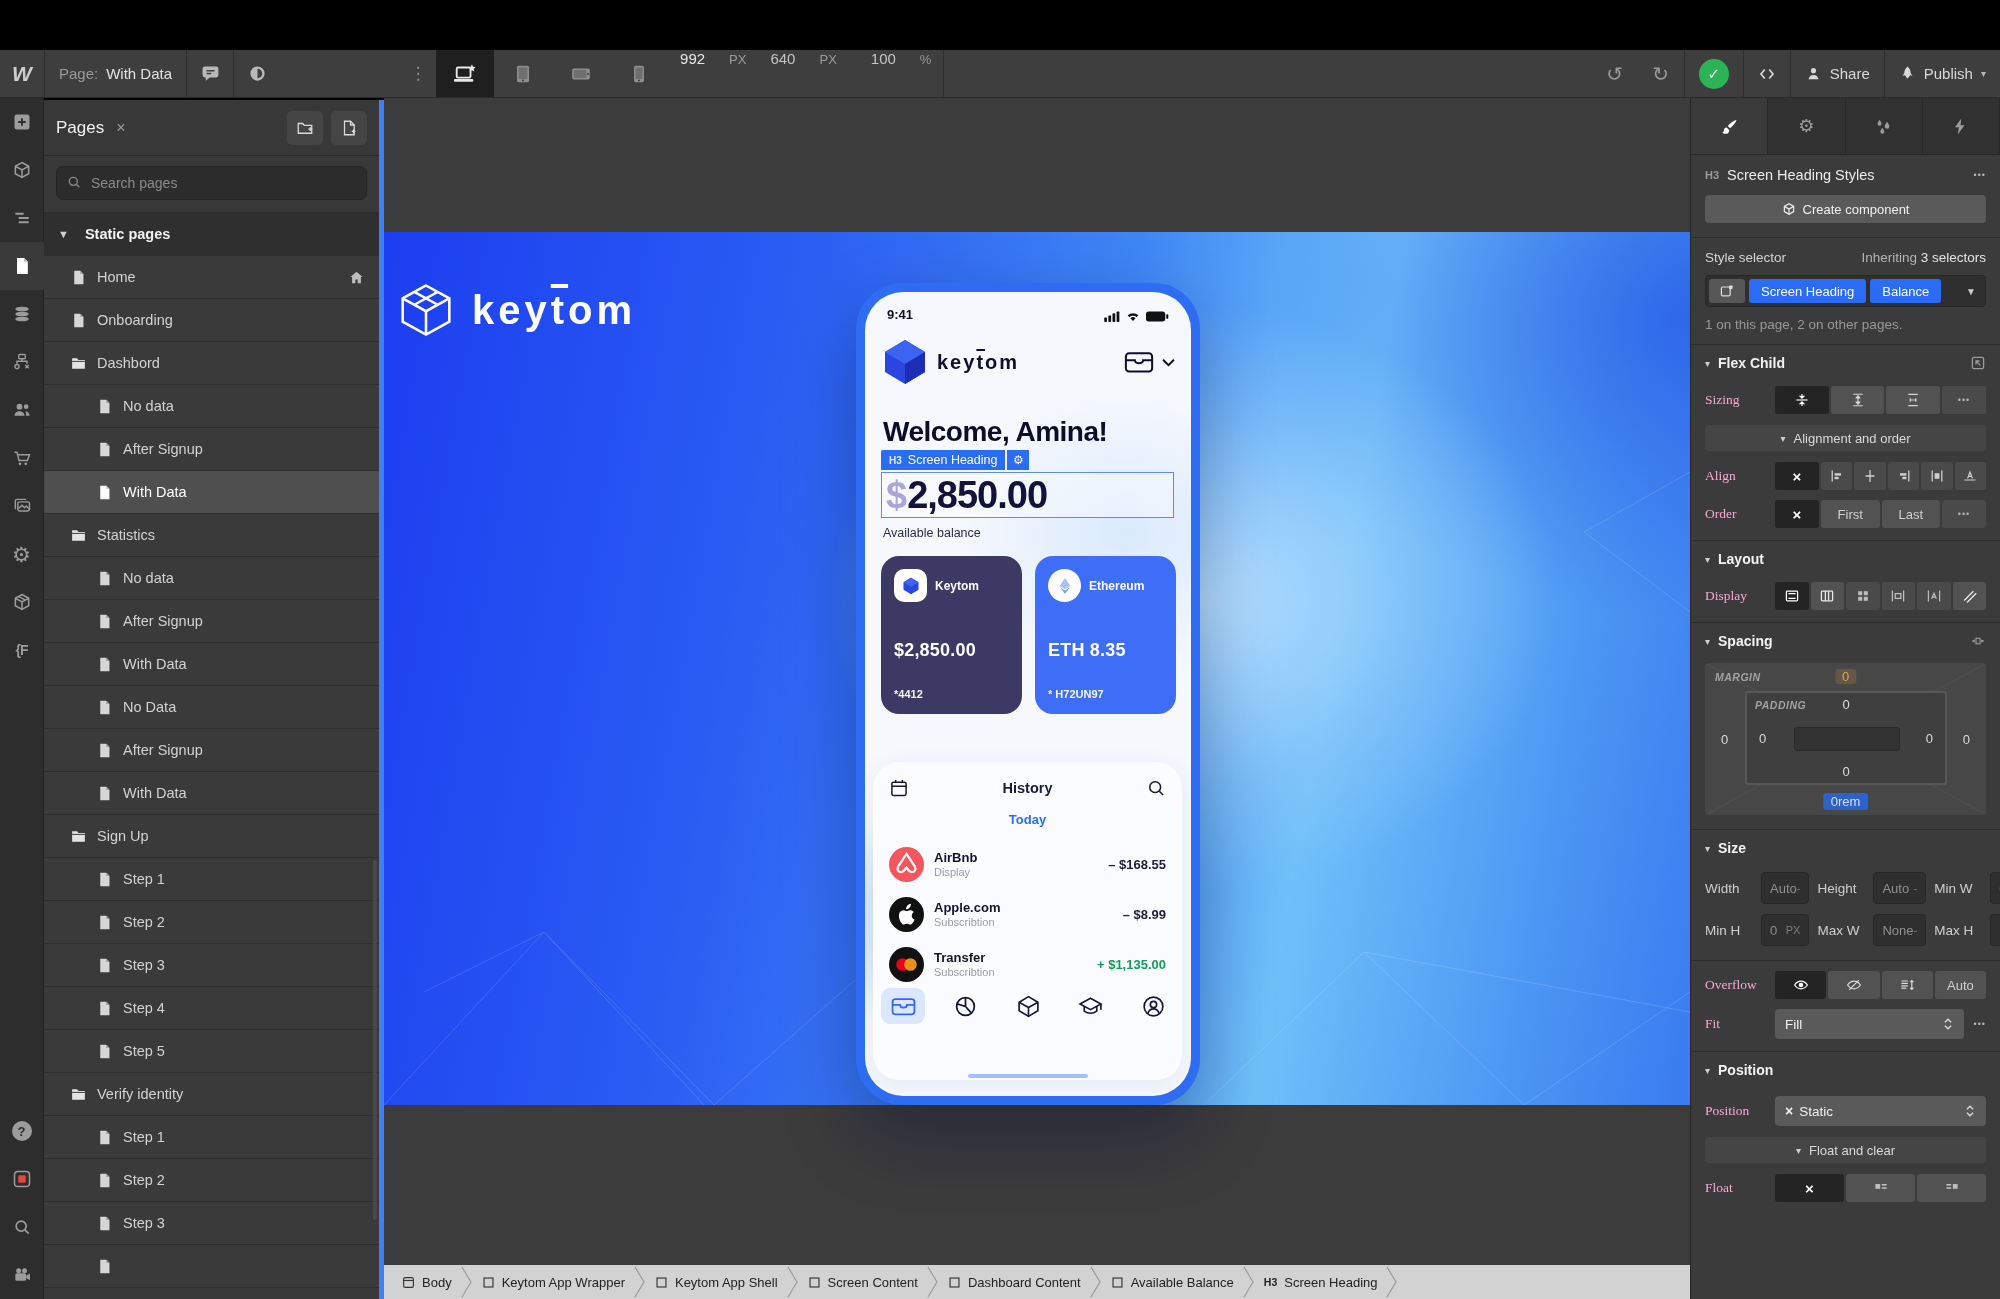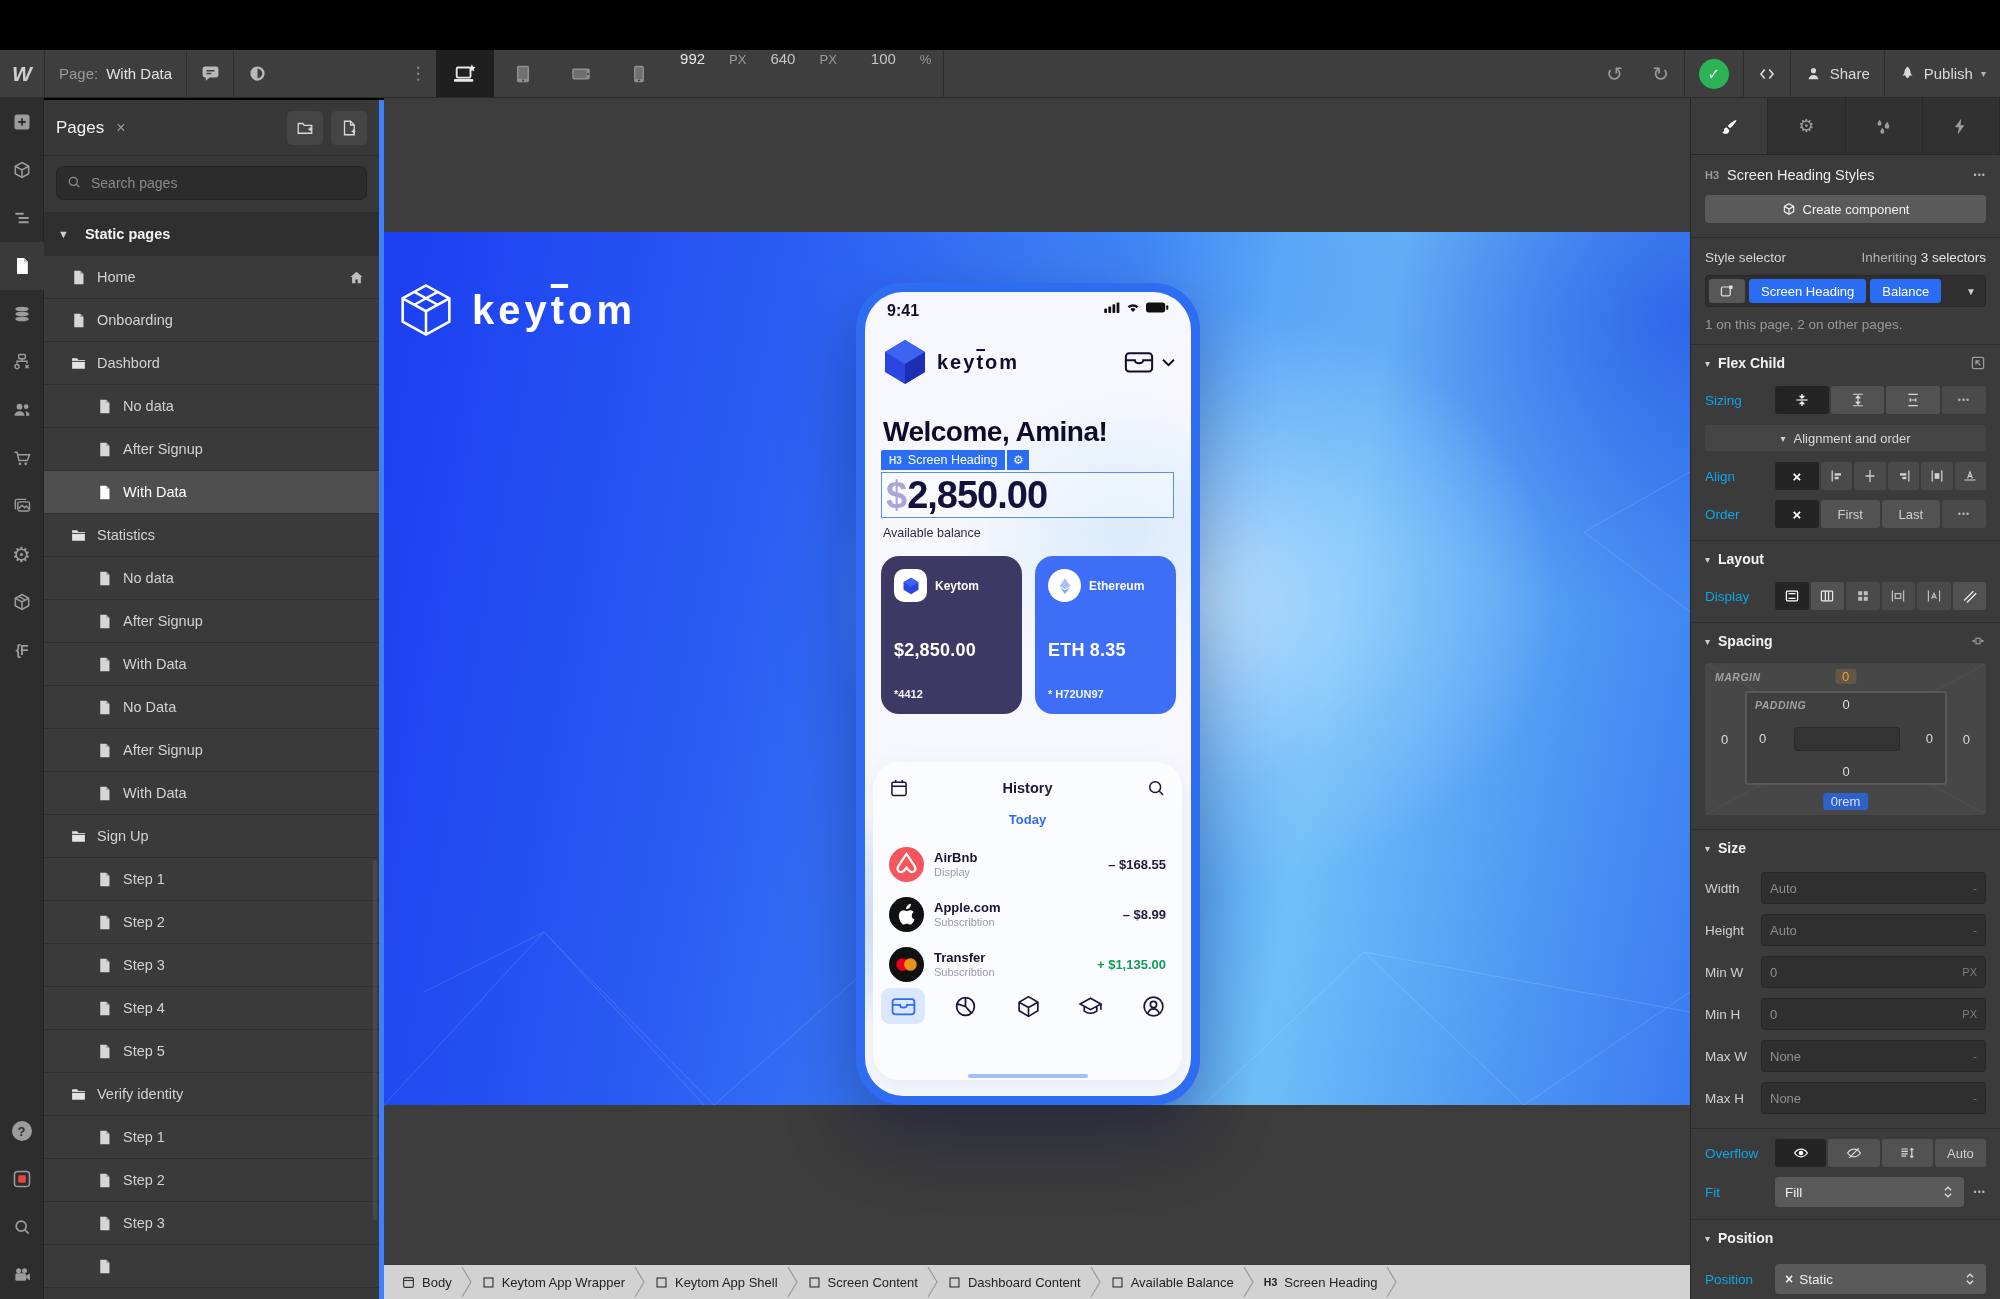--- a/index.html
+++ b/index.html
@@ -82,22 +82,22 @@
   .tbar{text-decoration:overline;}
 
   
   #phone{position:absolute;left:472px;top:51px;width:344px;height:822px;background:#2e6cf2;
     border-radius:46px;box-shadow:0 30px 70px rgba(0,10,60,.35);padding:9px;box-sizing:border-box;}
   #screen{position:relative;width:100%;height:100%;border-radius:38px;overflow:hidden;
     background:
       radial-gradient(200px 160px at 18% 78%, rgba(110,170,245,.38), rgba(110,170,245,0) 70%),
       radial-gradient(240px 200px at 80% 30%, rgba(205,228,252,.7), rgba(205,228,252,0) 70%),
       #f6f8fd;}
-  #statusbar{position:absolute;left:0;top:10px;width:100%;height:20px;display:flex;align-items:flex-start;
-    padding:0 22px;box-sizing:border-box;color:#101028;font-size:16px;font-weight:bold;}
+  #statusbar{position:absolute;left:0;top:10px;width:100%;height:20px;display:flex;align-items:flex-end;
+    padding:0 22px;box-sizing:border-box;color:#101028;font-size:13px;font-weight:bold;}
   #status-icons{margin-left:auto;display:flex;gap:4px;align-items:center;}
   #phone-header{position:absolute;left:16px;right:16px;top:40px;height:60px;display:flex;align-items:center;}
   #phone-gem{width:48px;height:48px;}
   #phone-word{font-size:20px;font-weight:800;color:#0f0f2f;letter-spacing:2px;margin-left:8px;}
   #phone-header-right{margin-left:auto;display:flex;align-items:center;gap:8px;}
   #welcome{position:absolute;left:18px;top:124px;font-size:28px;font-weight:800;color:#0d0d2b;letter-spacing:-.5px;}
   #wf-badge{position:absolute;left:16px;top:158px;display:flex;z-index:3;}
   #wf-badge .tagpart{background:#2a6df4;color:#fff;display:flex;align-items:center;gap:6px;
     padding:3px 8px;font-size:12.5px;border-radius:2px 0 0 0;}
   #wf-badge .tagname{font-size:10px;font-weight:bold;opacity:.85;}
@@ -165,21 +165,21 @@
   #selector-thumb{width:36px;height:100%;background:#575757;border-radius:3px;display:flex;align-items:center;justify-content:center;}
   .sel-pill{background:#2a6df4;color:#fff;font-size:13px;height:100%;display:flex;align-items:center;
     padding:0 12px;border-radius:3px;}
   #selector-caret{margin-left:auto;color:#cfcfcf;font-size:10px;padding-right:6px;}
   #usage-note{padding:8px 14px 12px;color:#989898;}
   .rp-section-head{display:flex;align-items:center;gap:8px;padding:10px 14px;color:#f2f2f2;font-weight:bold;font-size:14px;
     border-top:1px solid #2d2d2d;}
   .rp-section-head .caret{color:#cfcfcf;font-size:10px;font-weight:normal;}
   .rp-section-head .right-ico{margin-left:auto;color:#9c9c9c;}
   .rp-row{display:flex;align-items:center;padding:5px 14px;}
-  .rp-label{width:70px;flex:0 0 auto;color:#0ea5e9;}
+  .rp-label{width:70px;flex:0 0 auto;color:#f9a8d4;font-family:Liberation Serif, serif;}
   .seg-group{display:flex;gap:2px;flex:1;}
   .seg{height:28px;background:#4a4a4a;border-radius:3px;display:flex;align-items:center;justify-content:center;
     color:#cfcfcf;flex:1;font-size:13px;}
   .seg.active{background:#242424;color:#fff;}
   .seg.lit{background:#525252;}
   .seg svg{width:16px;height:16px;}
   .seg .x{font-size:15px;font-weight:bold;}
   .collapse-bar{margin:6px 14px;height:26px;background:#454545;border-radius:4px;display:flex;align-items:center;
     justify-content:center;gap:8px;color:#d9d9d9;font-size:13px;}
   .collapse-bar .caret{font-size:10px;color:#cfcfcf;}
@@ -190,21 +190,21 @@
   .sp-label{position:absolute;font-size:10.5px;font-style:italic;font-weight:bold;color:#a2a2a2;letter-spacing:.5px;}
   .sp-val{position:absolute;font-size:13px;color:#dcdcdc;}
   .sp-chip-orange{background:rgba(232,163,61,.18);color:#e8a33d;border-radius:3px;padding:0 7px;}
   .sp-chip-blue{background:#2f62c8;color:#cfe0ff;border-radius:3px;padding:1px 8px;}
   #padding-box{position:absolute;left:40px;top:28px;width:202px;height:94px;background:#3f3f3f;
     border:2px solid #585858;border-radius:3px;box-sizing:border-box;}
   #center-slot{position:absolute;left:50%;top:50%;width:104px;height:22px;margin:-11px 0 0 -52px;
     background:#333;border:1px solid #2a2a2a;border-radius:3px;}
 
   
-  #size-grid{display:grid;grid-template-columns:1fr;gap:10px 8px;padding:6px 14px;}
+  #size-grid{display:grid;grid-template-columns:1fr 1fr 1fr;gap:10px 8px;padding:6px 14px;}
   .size-field{display:flex;align-items:center;gap:8px;}
   .size-field .fl{width:48px;color:#cfcfcf;flex:0 0 auto;}
   .size-input{flex:1;height:30px;background:#2f2f2f;border:1px solid #272727;border-radius:4px;
     display:flex;align-items:center;padding:0 8px;color:#8f8f8f;font-size:13px;}
   .size-unit{margin-left:auto;color:#7d7d7d;font-size:11px;}
   .fit-select{flex:1;height:30px;background:#5a5a5a;border-radius:4px;display:flex;align-items:center;
     padding:0 10px;color:#f0f0f0;gap:6px;}
   .updown{margin-left:auto;}
 
   

